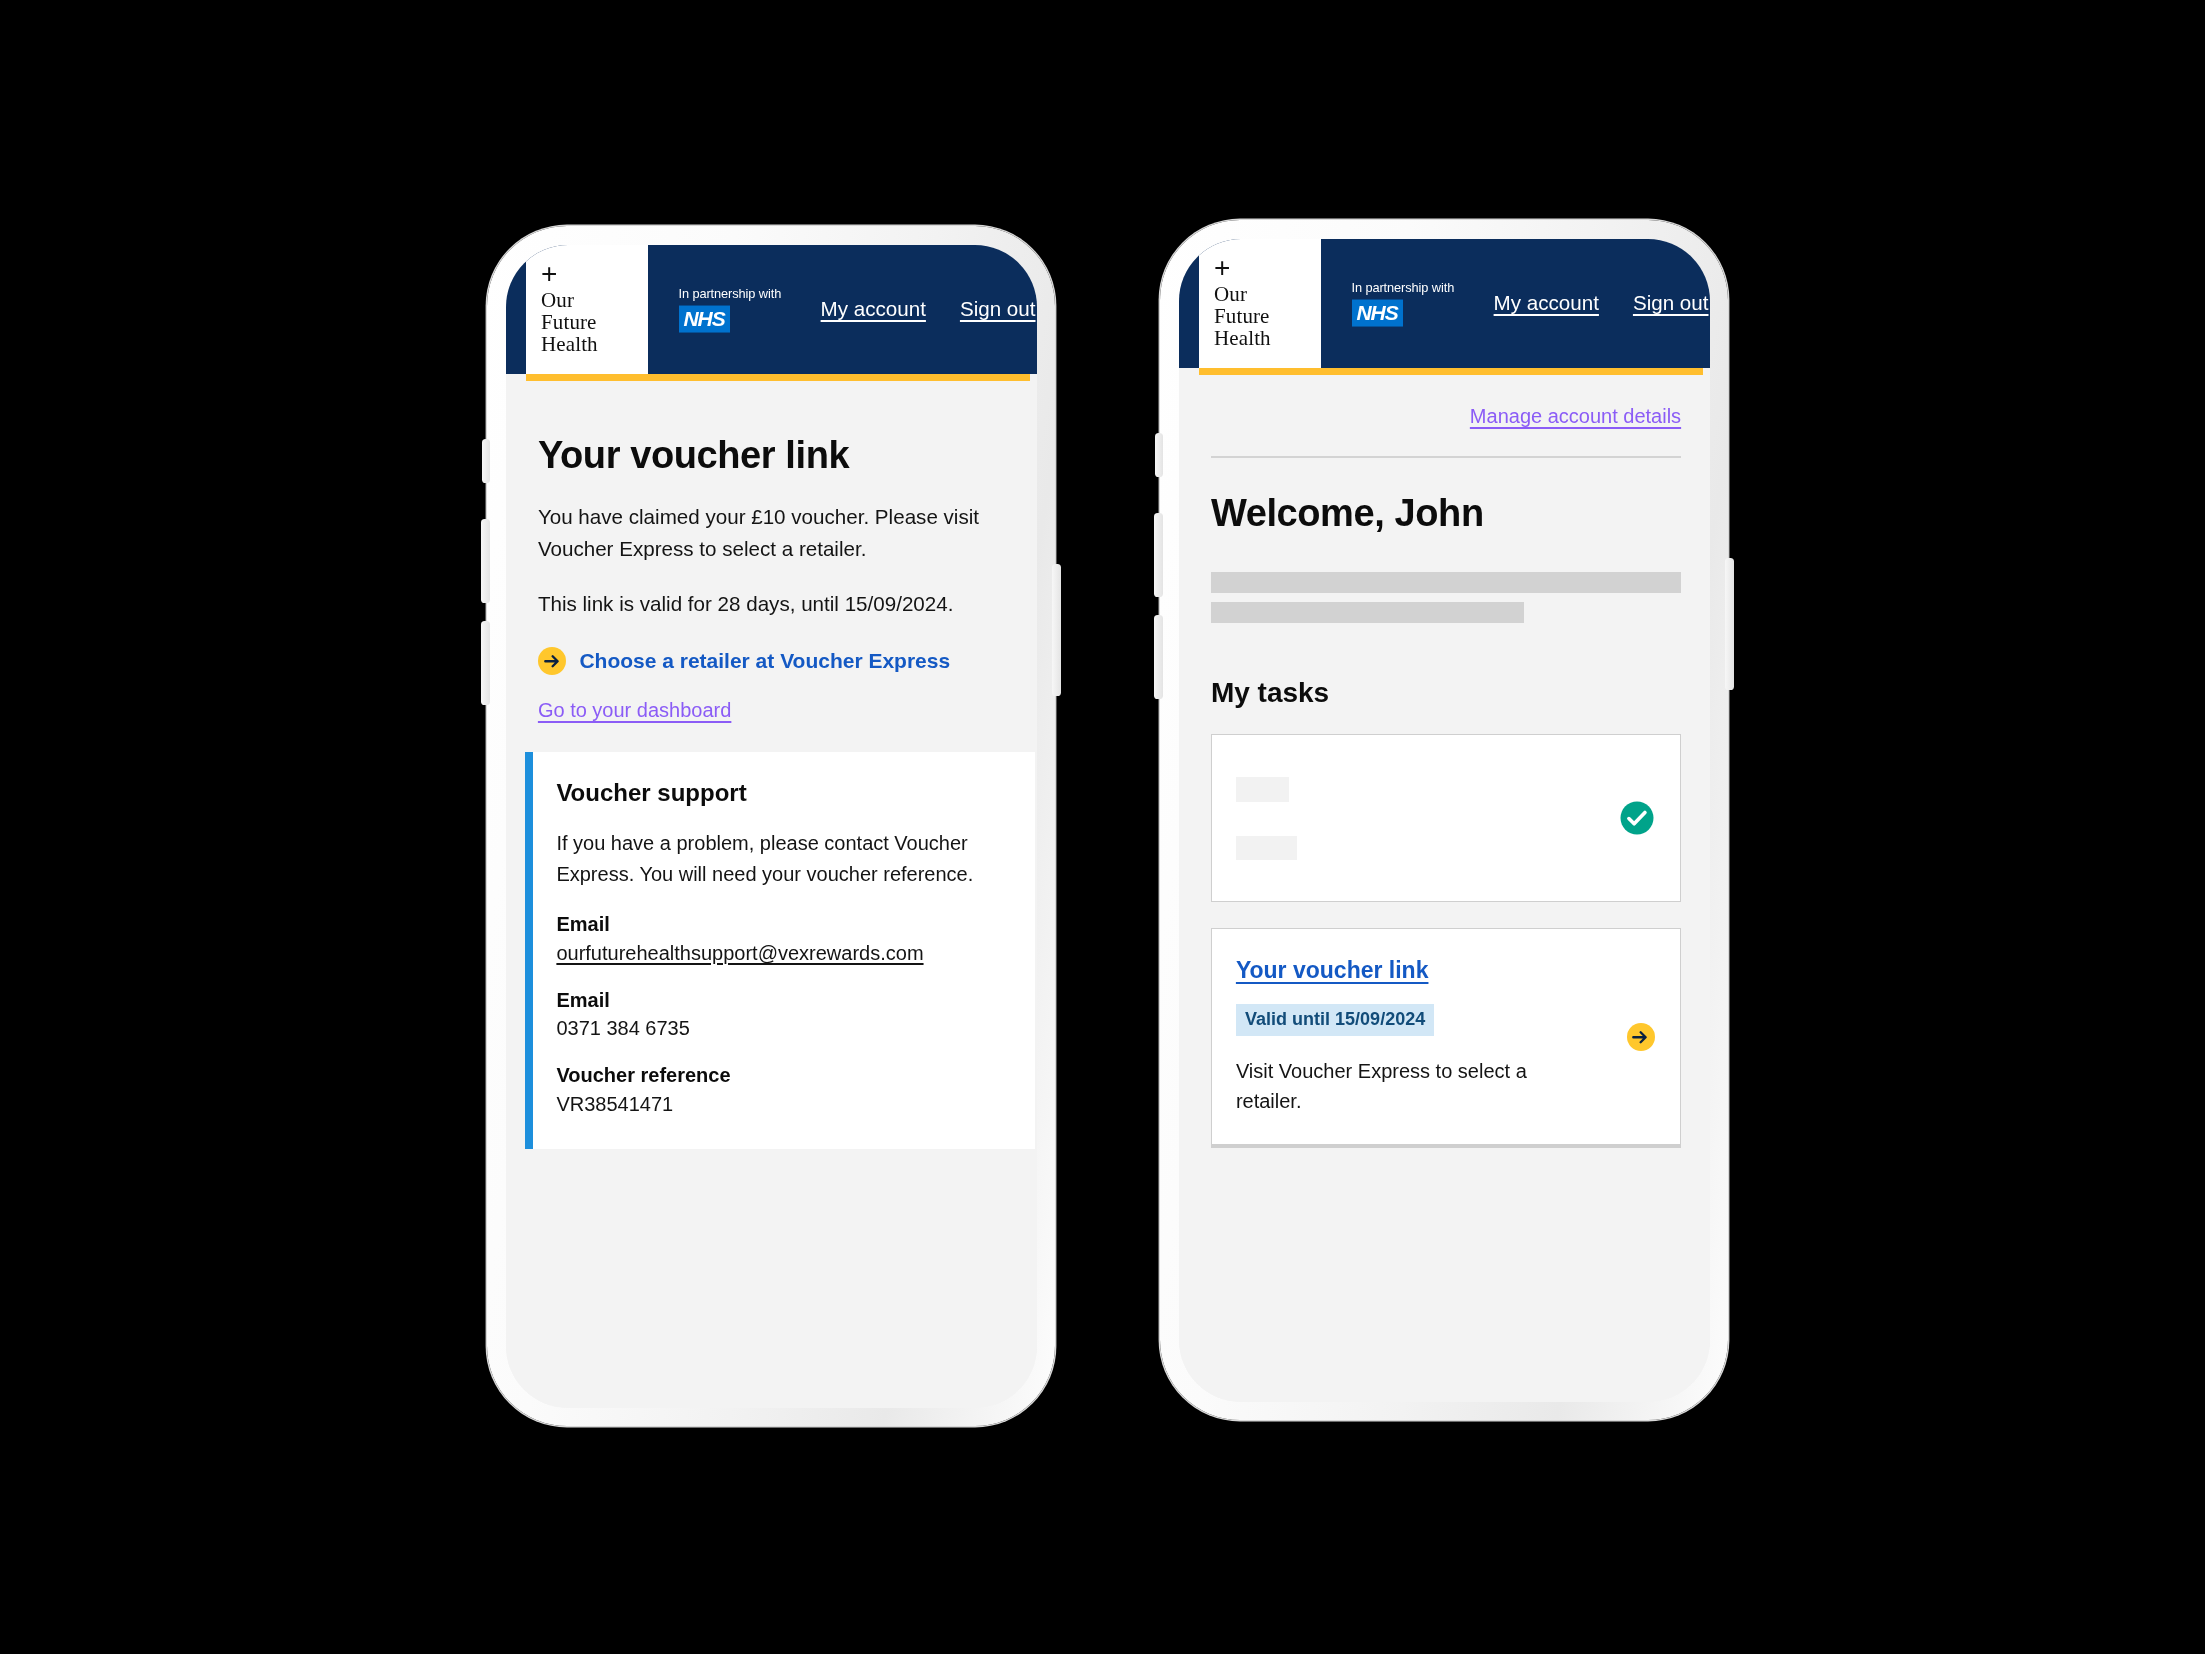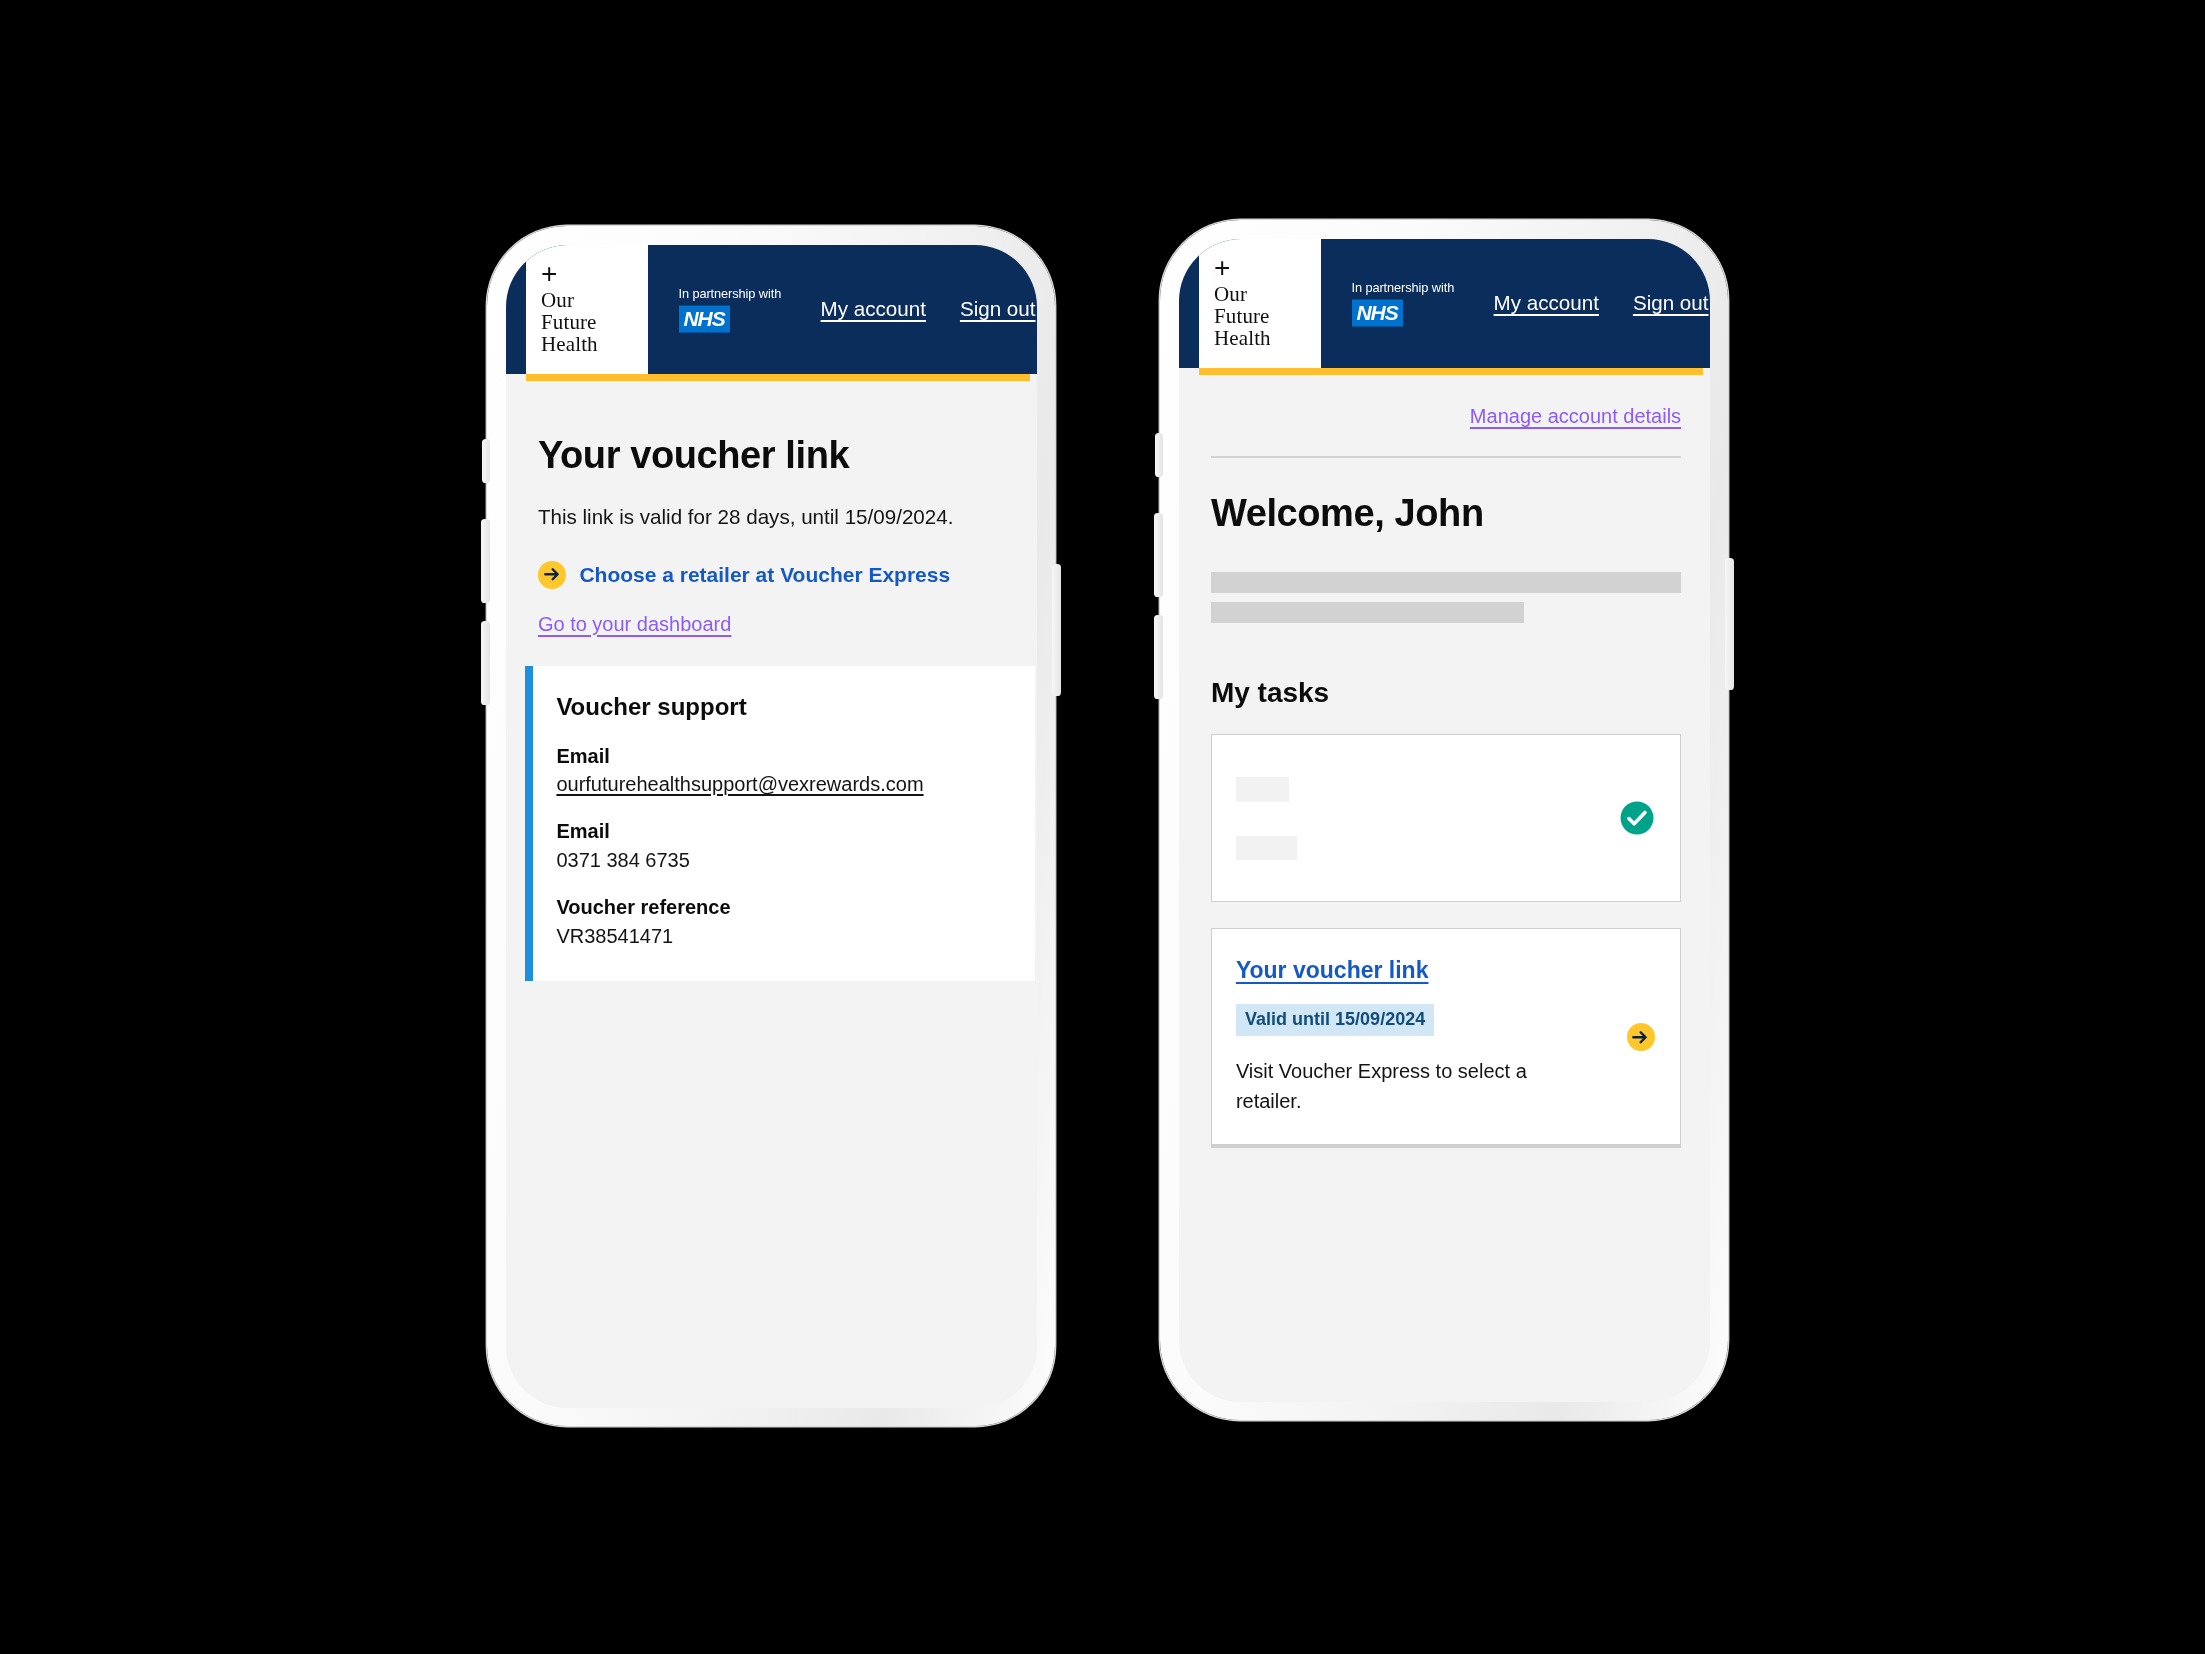--- a/index.html
+++ b/index.html
@@ -343,36 +343,38 @@
           <span class="header-link">My account</span>
           <span class="header-link">Sign out</span>
         </div>
       </div>
     </div>
     <div class="accent-bar"></div>
 
     <div class="page">
       <div class="pad">
         <h1 class="page-title">Your voucher link</h1>
+        <p class="body-text">You have claimed your £10 voucher. Please visit Voucher Express to select a retailer.</p>
         <p class="body-text">This link is valid for 28 days, until 15/09/2024.</p>
 
         <div class="arrow-link-row">
           <span class="arrow-circle">
             <svg width="18.5" height="18.5" viewBox="0 0 24 24" aria-hidden="true">
               <path d="M3 12h15M12.5 5.5L19 12l-6.5 6.5" fill="none" stroke="#0b2140" stroke-width="3.1" stroke-linecap="round" stroke-linejoin="round"></path>
             </svg>
           </span>
           <span class="arrow-link-text">Choose a retailer at Voucher Express</span>
         </div>
 
         <span class="inline-link" style="margin-top:24px;">Go to your dashboard</span>
       </div>
 
       <div class="support-panel">
         <div class="support-title">Voucher support</div>
+        <div class="support-text">If you have a problem, please contact Voucher Express. You will need your voucher reference.</div>
 
         <div class="field-group">
           <div class="field-label">Email</div>
           <div class="field-value link">ourfuturehealthsupport@vexrewards.com</div>
         </div>
 
         <div class="field-group">
           <div class="field-label">Email</div>
           <div class="field-value">0371 384 6735</div>
         </div>

